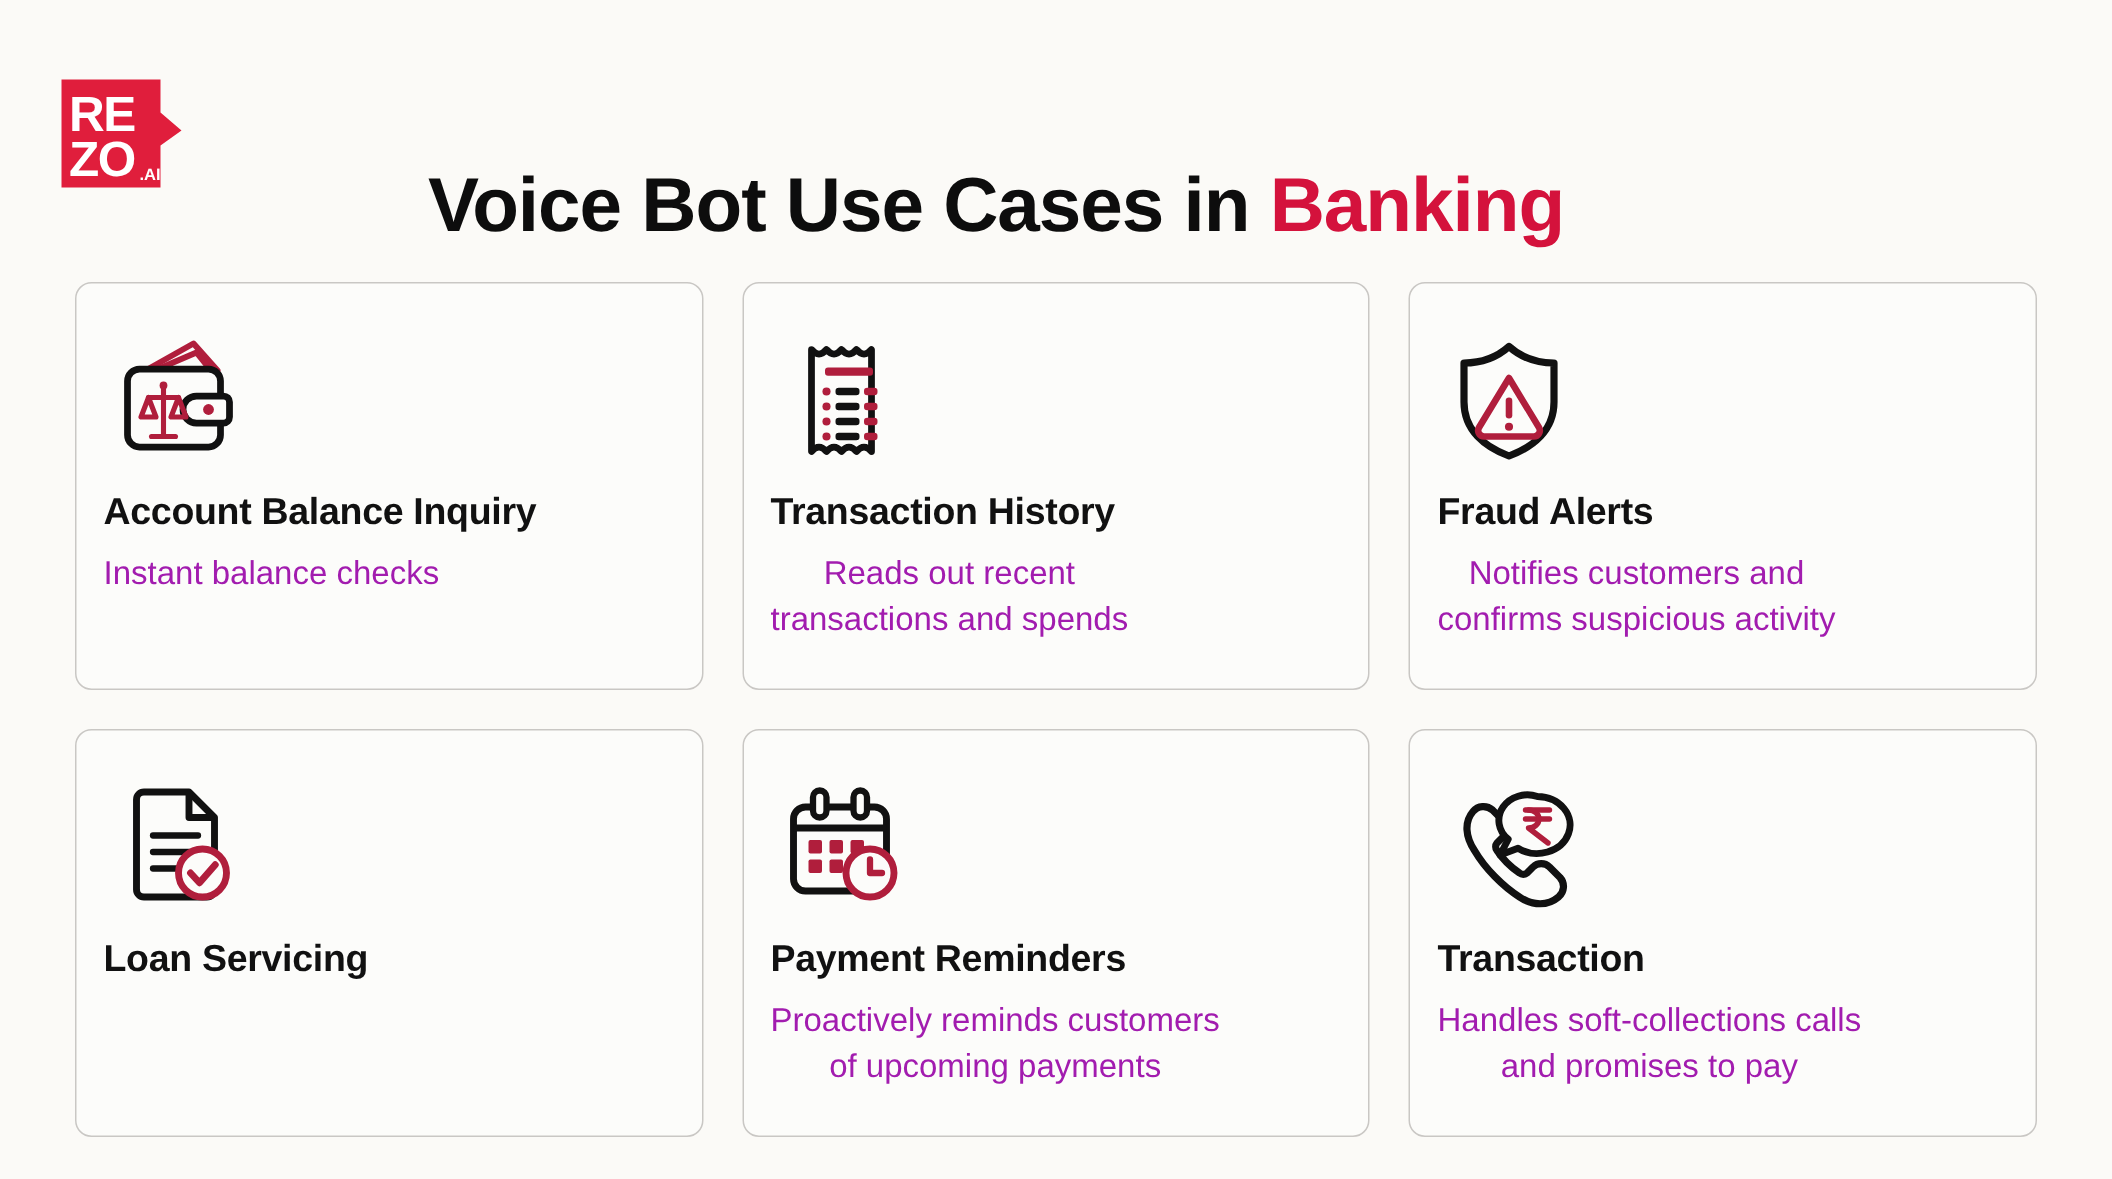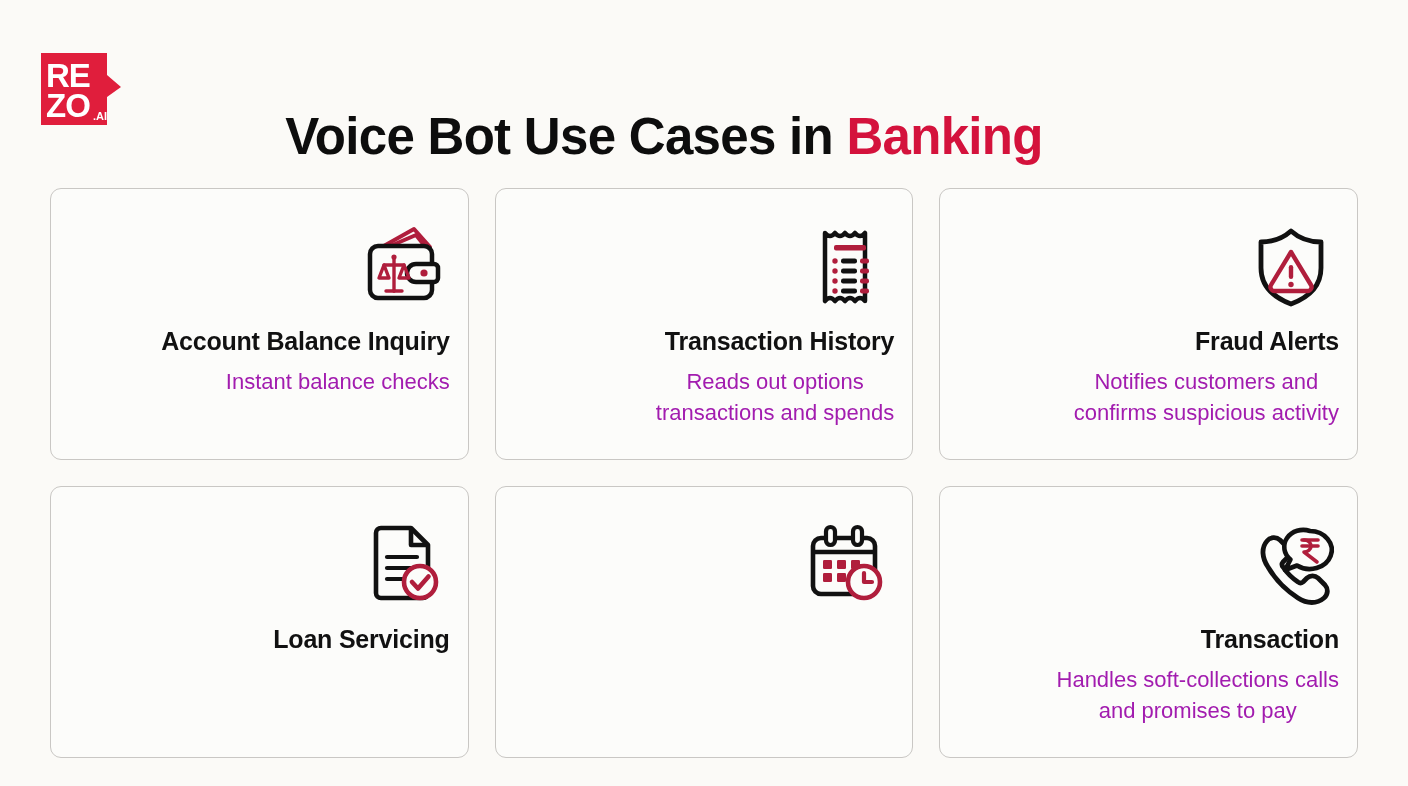--- a/index.html
+++ b/index.html
@@ -59,21 +59,21 @@
     column-gap: 26px;
     row-gap: 26px;
   }
   .card {
     background: #fcfcfa;
     border: 1px solid #c9c7c4;
     border-radius: 11px;
     box-sizing: border-box;
     display: flex;
     flex-direction: column;
-    align-items: flex-end;
+    align-items: flex-start;
     padding: 26px 18px 20px 18px;
   }
   .card-icon {
     height: 104px;
     display: flex;
     align-items: center;
     justify-content: center;
     margin-bottom: 6px;
   }
   .card-icon svg { display: block; }
@@ -162,21 +162,21 @@
           </g>
           <g>
             <circle cx="37" cy="70" r="2.7" fill="#b01e3c"></circle>
             <rect x="43" y="67.5" width="16" height="5" rx="2.2" fill="#111111"></rect>
             <rect x="62" y="67.5" width="9" height="5" rx="2.2" fill="#b01e3c"></rect>
           </g>
         </svg>
       </div>
       <div class="card-title">Transaction History</div>
       <div class="card-desc">
-        <span class="ln">Reads out options</span>
+        <span class="ln">Reads out recent</span>
         <span class="ln">transactions and spends</span>
       </div>
     </div>
 
     <div class="card">
       <div class="card-icon">
         <svg width="96" height="92" viewBox="0 0 96 92" xmlns="http://www.w3.org/2000/svg">
           <path d="M48 10 C58 19 68 21 78 21 V47 C78 66 64 77 48 83 C32 77 18 66 18 47 V21 C28 21 38 19 48 10 Z" fill="#fcfcfa" stroke="#111111" stroke-width="4.8" stroke-linejoin="round"></path>
           <path d="M48 31 L68 64 a4 4 0 0 1 -3.5 6 H31.5 a4 4 0 0 1 -3.5 -6 Z" fill="none" stroke="#b01e3c" stroke-width="4.4" stroke-linejoin="round"></path>
           <rect x="45.8" y="44" width="4.4" height="14" rx="2.2" fill="#b01e3c"></rect>
@@ -218,20 +218,25 @@
             <rect x="25" y="41" width="9" height="9" rx="1.3"></rect>
             <rect x="39" y="41" width="9" height="9" rx="1.3"></rect>
             <rect x="53" y="41" width="9" height="9" rx="1.3"></rect>
             <rect x="25" y="54" width="9" height="9" rx="1.3"></rect>
             <rect x="39" y="54" width="9" height="9" rx="1.3"></rect>
           </g>
           <circle cx="66" cy="63" r="16" fill="#fcfcfa" stroke="#b01e3c" stroke-width="4.6"></circle>
           <path d="M66 54 V63 H74" fill="none" stroke="#b01e3c" stroke-width="4.2" stroke-linecap="round" stroke-linejoin="round"></path>
         </svg>
       </div>
+      <div class="card-title">Payment Reminders</div>
+      <div class="card-desc">
+        <span class="ln">Proactively reminds customers</span>
+        <span class="ln">of upcoming payments</span>
+      </div>
     </div>
 
     <div class="card">
       <div class="card-icon">
         <svg width="96" height="92" viewBox="0 0 96 92" xmlns="http://www.w3.org/2000/svg">
           <path d="M24 22 a9 9 0 0 1 13 -1 l7 7 a8 8 0 0 1 0 11 l-4 4 a4 4 0 0 0 0 5 c4 6 9 11 15 15 a4 4 0 0 0 5 0 l4 -4 a8 8 0 0 1 11 0 l7 7 a9 9 0 0 1 -1 13 c-7 6 -17 6 -26 0 C44 72 32 60 25 48 C19 39 18 29 24 22 Z" fill="#fcfcfa" stroke="#111111" stroke-width="4.8" stroke-linejoin="round"></path>
           <path d="M67 12 a22 19 0 1 1 -13 34.5 L42 51 L47.5 40.5 A19 17 0 0 1 67 12 Z" fill="#fcfcfa" stroke="#111111" stroke-width="4.6" stroke-linejoin="round"></path>
           <g fill="none" stroke="#b01e3c" stroke-width="3.6" stroke-linecap="round" stroke-linejoin="round">
             <path d="M59 21 H75"></path>
             <path d="M59 27 H75"></path>

